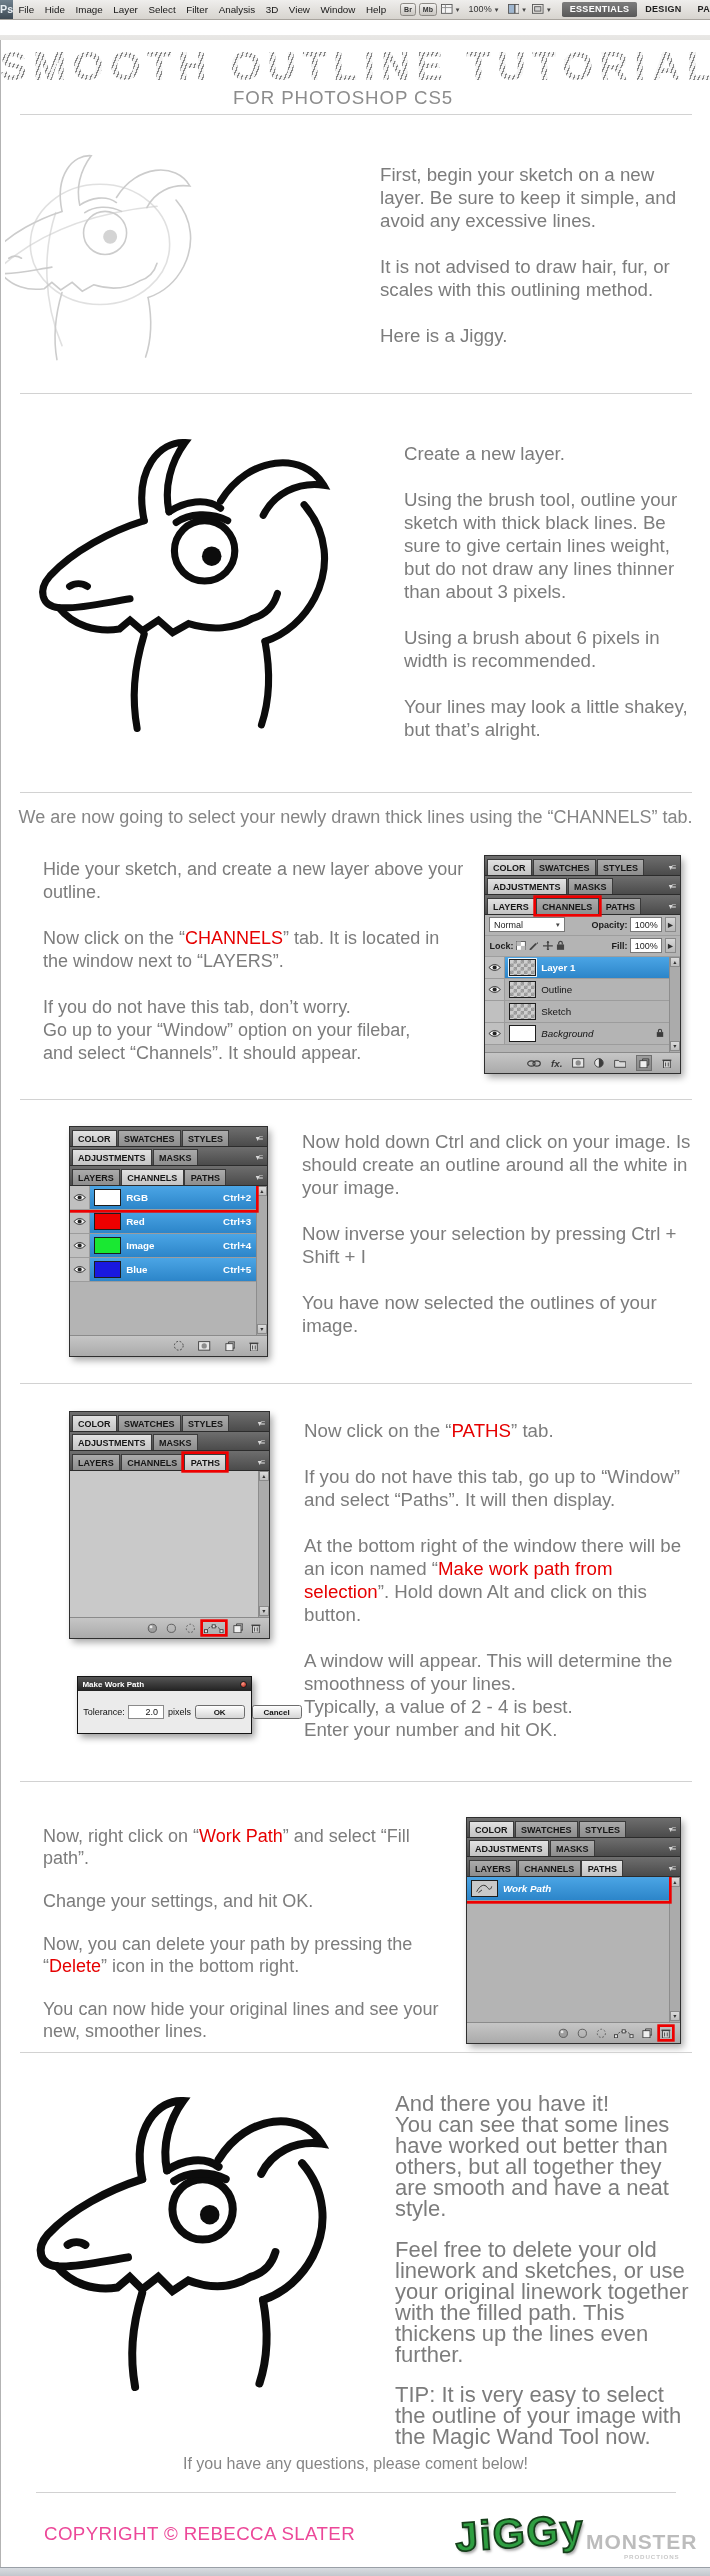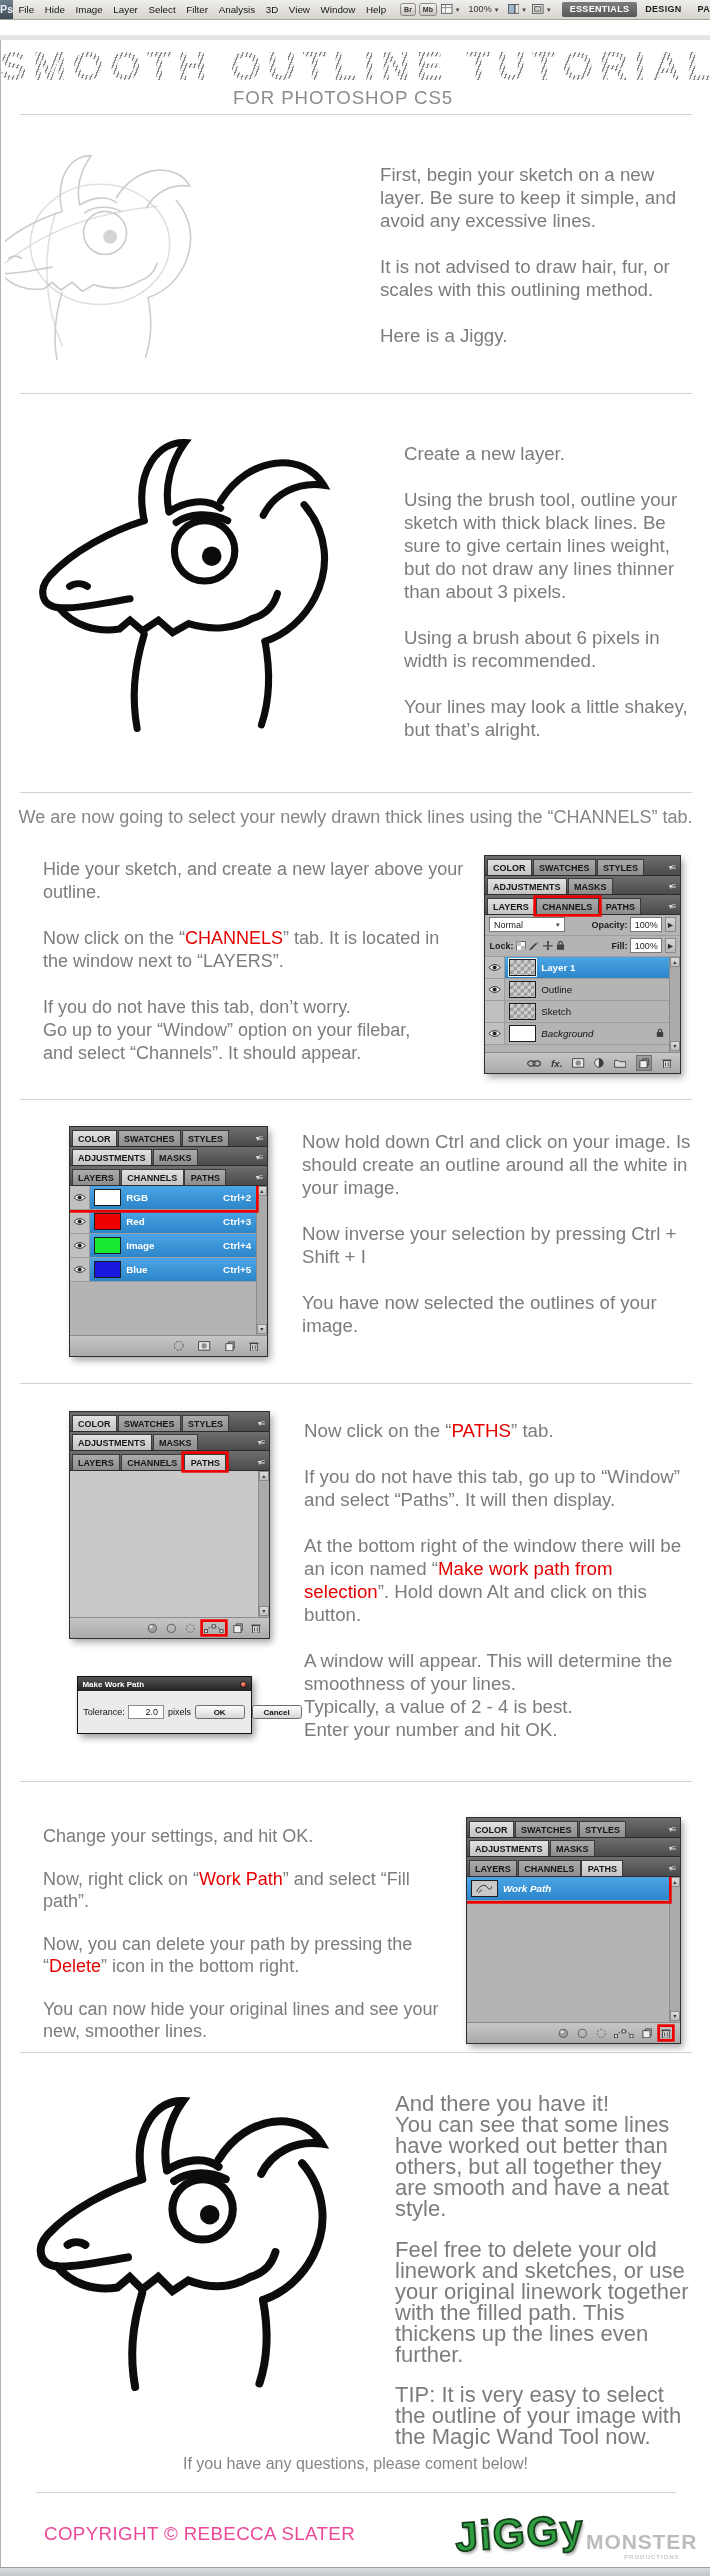--- a/index.html
+++ b/index.html
@@ -663,22 +663,22 @@
     <p>If you do not have this tab, go up to “Window” and select “Paths”. It will then display.</p>
     <p><span>At the bottom right of the window there will be an icon named “</span><span class="red">Make work path from selection</span><span>”. Hold down Alt and click on this button.</span></p>
     <p class="tight">A window will appear. This will determine the smoothness of your lines.</p>
     <p class="tight">Typically, a value of 2 - 4 is best.</p>
     <p>Enter your number and hit OK.</p>
   </div>
 
   <div class="hr" style="top:1781px"></div>
 
   <div class="txt" style="left:43px;top:1825px;width:416px;font-size:18px;line-height:22px">
+    <p style="margin-bottom:21px"><span>Now, right click on “</span><span class="red">Work Path</span><span>” and select “Fill path”.</span></p>
     <p style="margin-bottom:21px">Change your settings, and hit OK.</p>
-    <p style="margin-bottom:21px"><span>Now, right click on “</span><span class="red">Work Path</span><span>” and select “Fill path”.</span></p>
     <p style="margin-bottom:21px"><span>Now, you can delete your path by pressing the “</span><span class="red">Delete</span><span>” icon in the bottom right.</span></p>
     <p>You can now hide your original lines and see your new, smoother lines.</p>
   </div>
 
   <div class="panel" style="left:466px;top:1817px;width:215px;height:227px">
     <div class="ptabrow">
       <span class="ptab active">COLOR</span>
       <span class="ptab">SWATCHES</span>
       <span class="ptab">STYLES</span>
       <span class="pmenu">▾≡</span>

